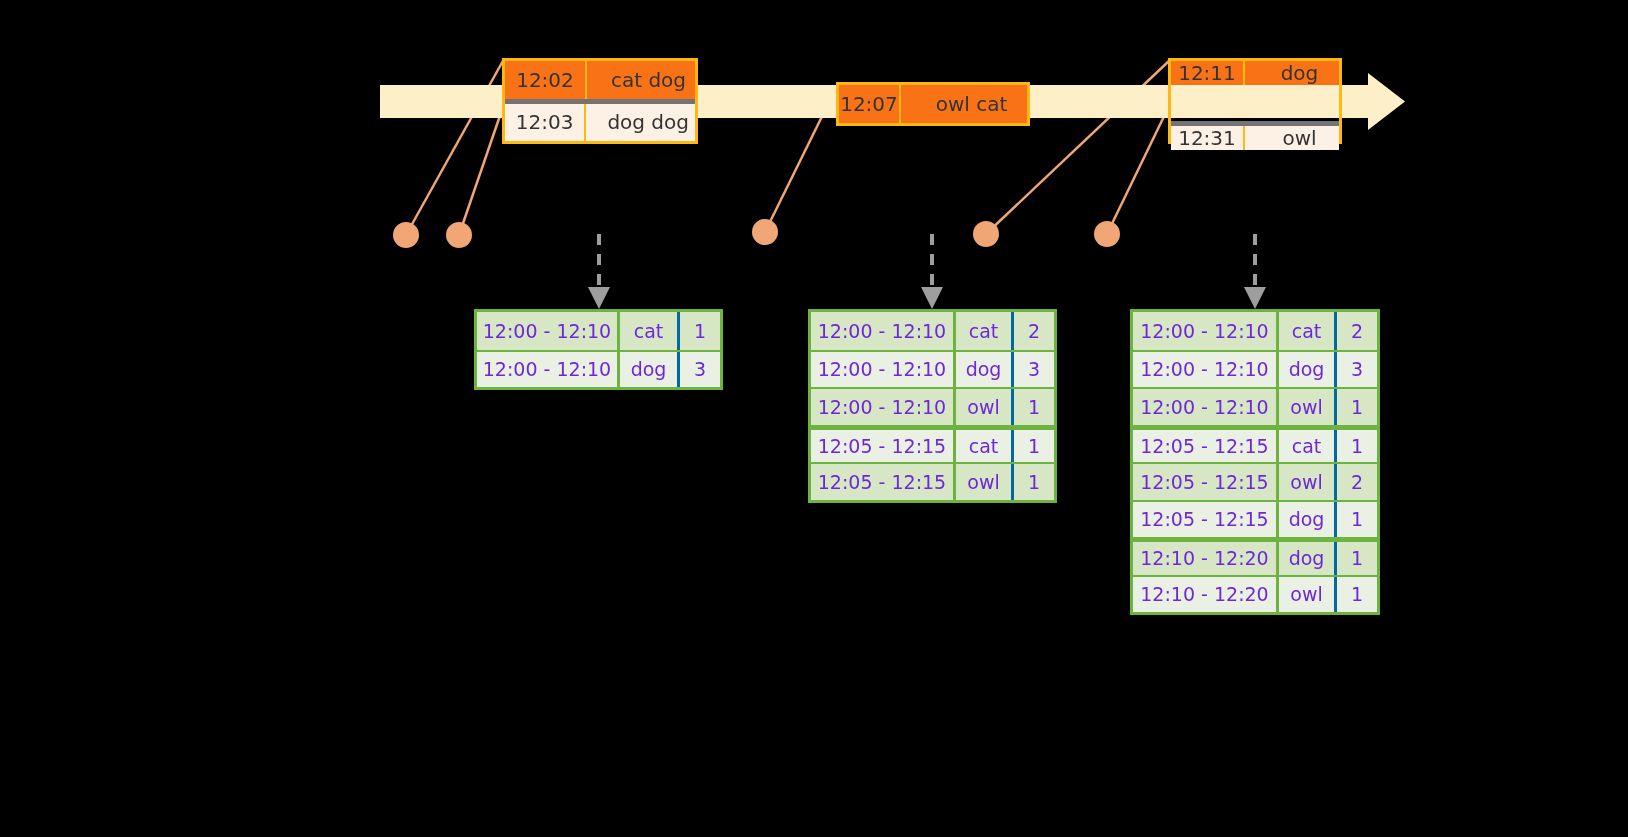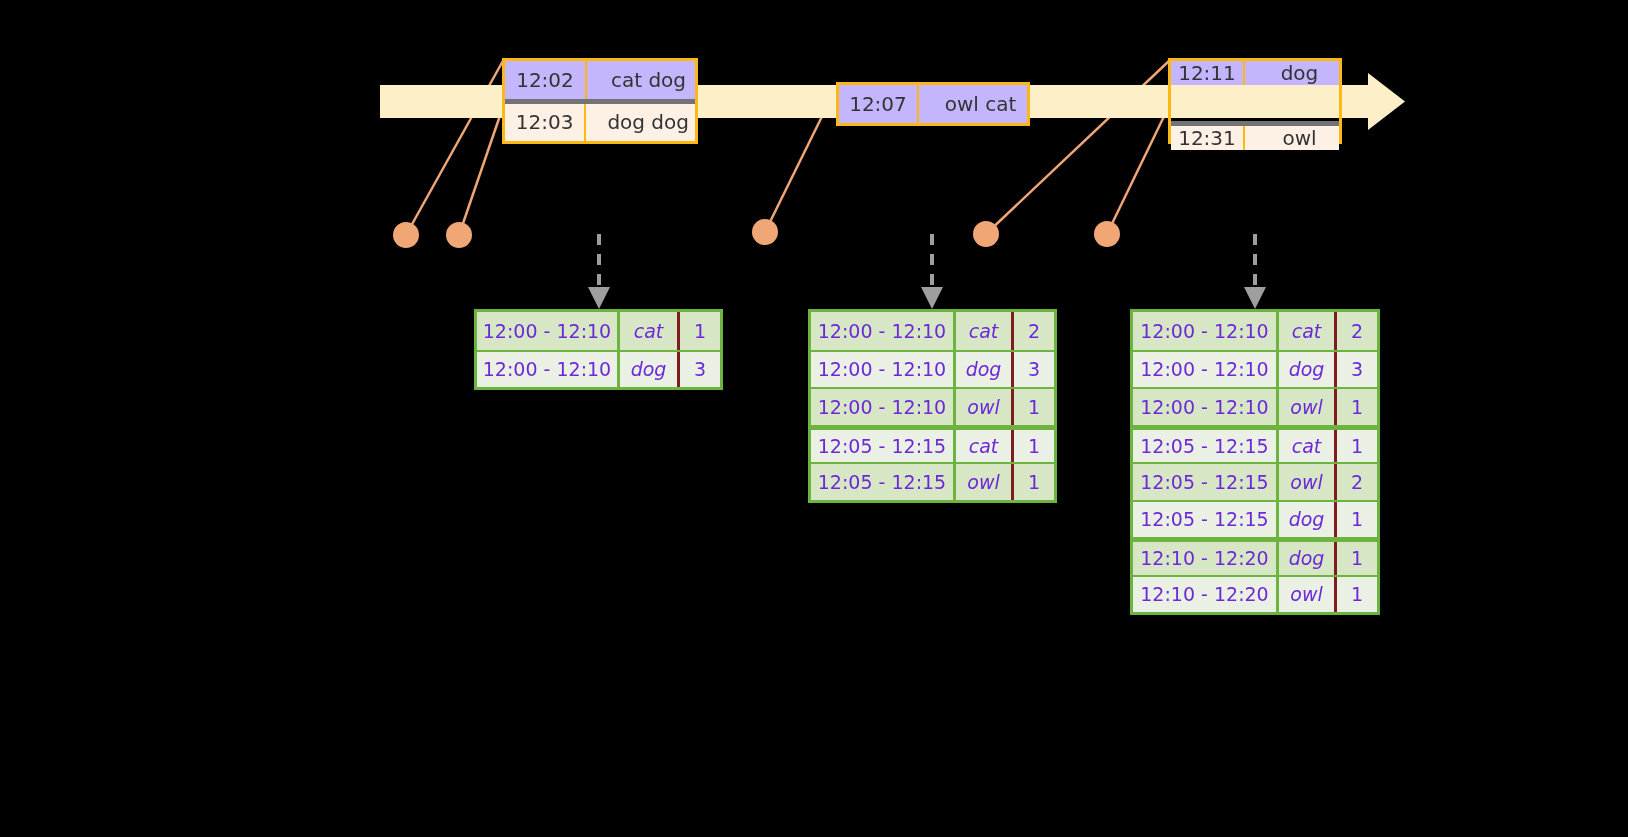--- a/index.html
+++ b/index.html
@@ -10,45 +10,45 @@
 
   
   .timeline-bar{position:absolute;left:380px;top:85px;width:990px;height:33px;
                 background:#fdf0c9;}
 
   
   .event-box{position:absolute;border:3px solid #fdb813;box-sizing:border-box;
              display:flex;flex-direction:column;}
   .event-row{display:flex;flex:1 1 auto;box-sizing:border-box;}
   .event-row + .event-row{border-top:5px solid #737373;}
-  .event-row.shade-dark{background:#c4b5fd;}
+  .event-row.shade-dark{background:#f97316;}
   .event-row.shade-light{background:#fdf0e4;}
   .ev-time{width:82px;box-sizing:border-box;border-right:2px solid #fdb813;
            display:flex;align-items:center;justify-content:center;
            font-size:20px;color:#333;}
   .ev-words{flex:1 1 auto;display:flex;align-items:center;justify-content:center;
             font-size:20px;color:#333;padding:0 6px;white-space:nowrap;margin-left:15px;}
 
   #ev-a{left:502px;top:58px;width:196px;height:86px;}
   #ev-b{left:836px;top:82px;width:194px;height:44px;}
   #ev-c{left:1168px;top:58px;width:174px;height:86px;gap:36px;}
-  #ev-b .ev-time{width:80px;}
+  #ev-b .ev-time{width:62px;}
   #ev-c .ev-time{width:74px;}
 
   
   .agg-table{position:absolute;border:3px solid #6cb33f;box-sizing:border-box;}
   .agg-row{display:flex;box-sizing:border-box;height:37.5px;}
   .agg-row.shade-dark{background:#d7e7c6;}
   .agg-row.shade-light{background:#eaf1e4;}
   .agg-row + .agg-row{border-top:2px solid #6cb33f;}
   .agg-row.group-start{border-top:5px solid #6cb33f;}
   .agg-cell{display:flex;align-items:center;justify-content:center;
             box-sizing:border-box;font-size:19px;color:#6d28d9;white-space:nowrap;}
   .c-window{width:145px;border-right:3px solid #6cb33f;}
-  .c-word{width:58px;border-right:3px solid #7f1d1d;font-style:italic;}
+  .c-word{width:58px;border-right:3px solid #0369a1;}
   .c-count{width:40px;}
 
   #tbl-1{left:474px;top:309px;}
   #tbl-2{left:808px;top:309px;}
   #tbl-3{left:1130px;top:309px;}
   #tbl-1 .c-window{width:143px;}
   #tbl-1 .c-word{width:60px;}
   #tbl-1 .c-count{width:40px;}
   #tbl-2 .c-window{width:145px;}
   #tbl-2 .c-word{width:58px;}

